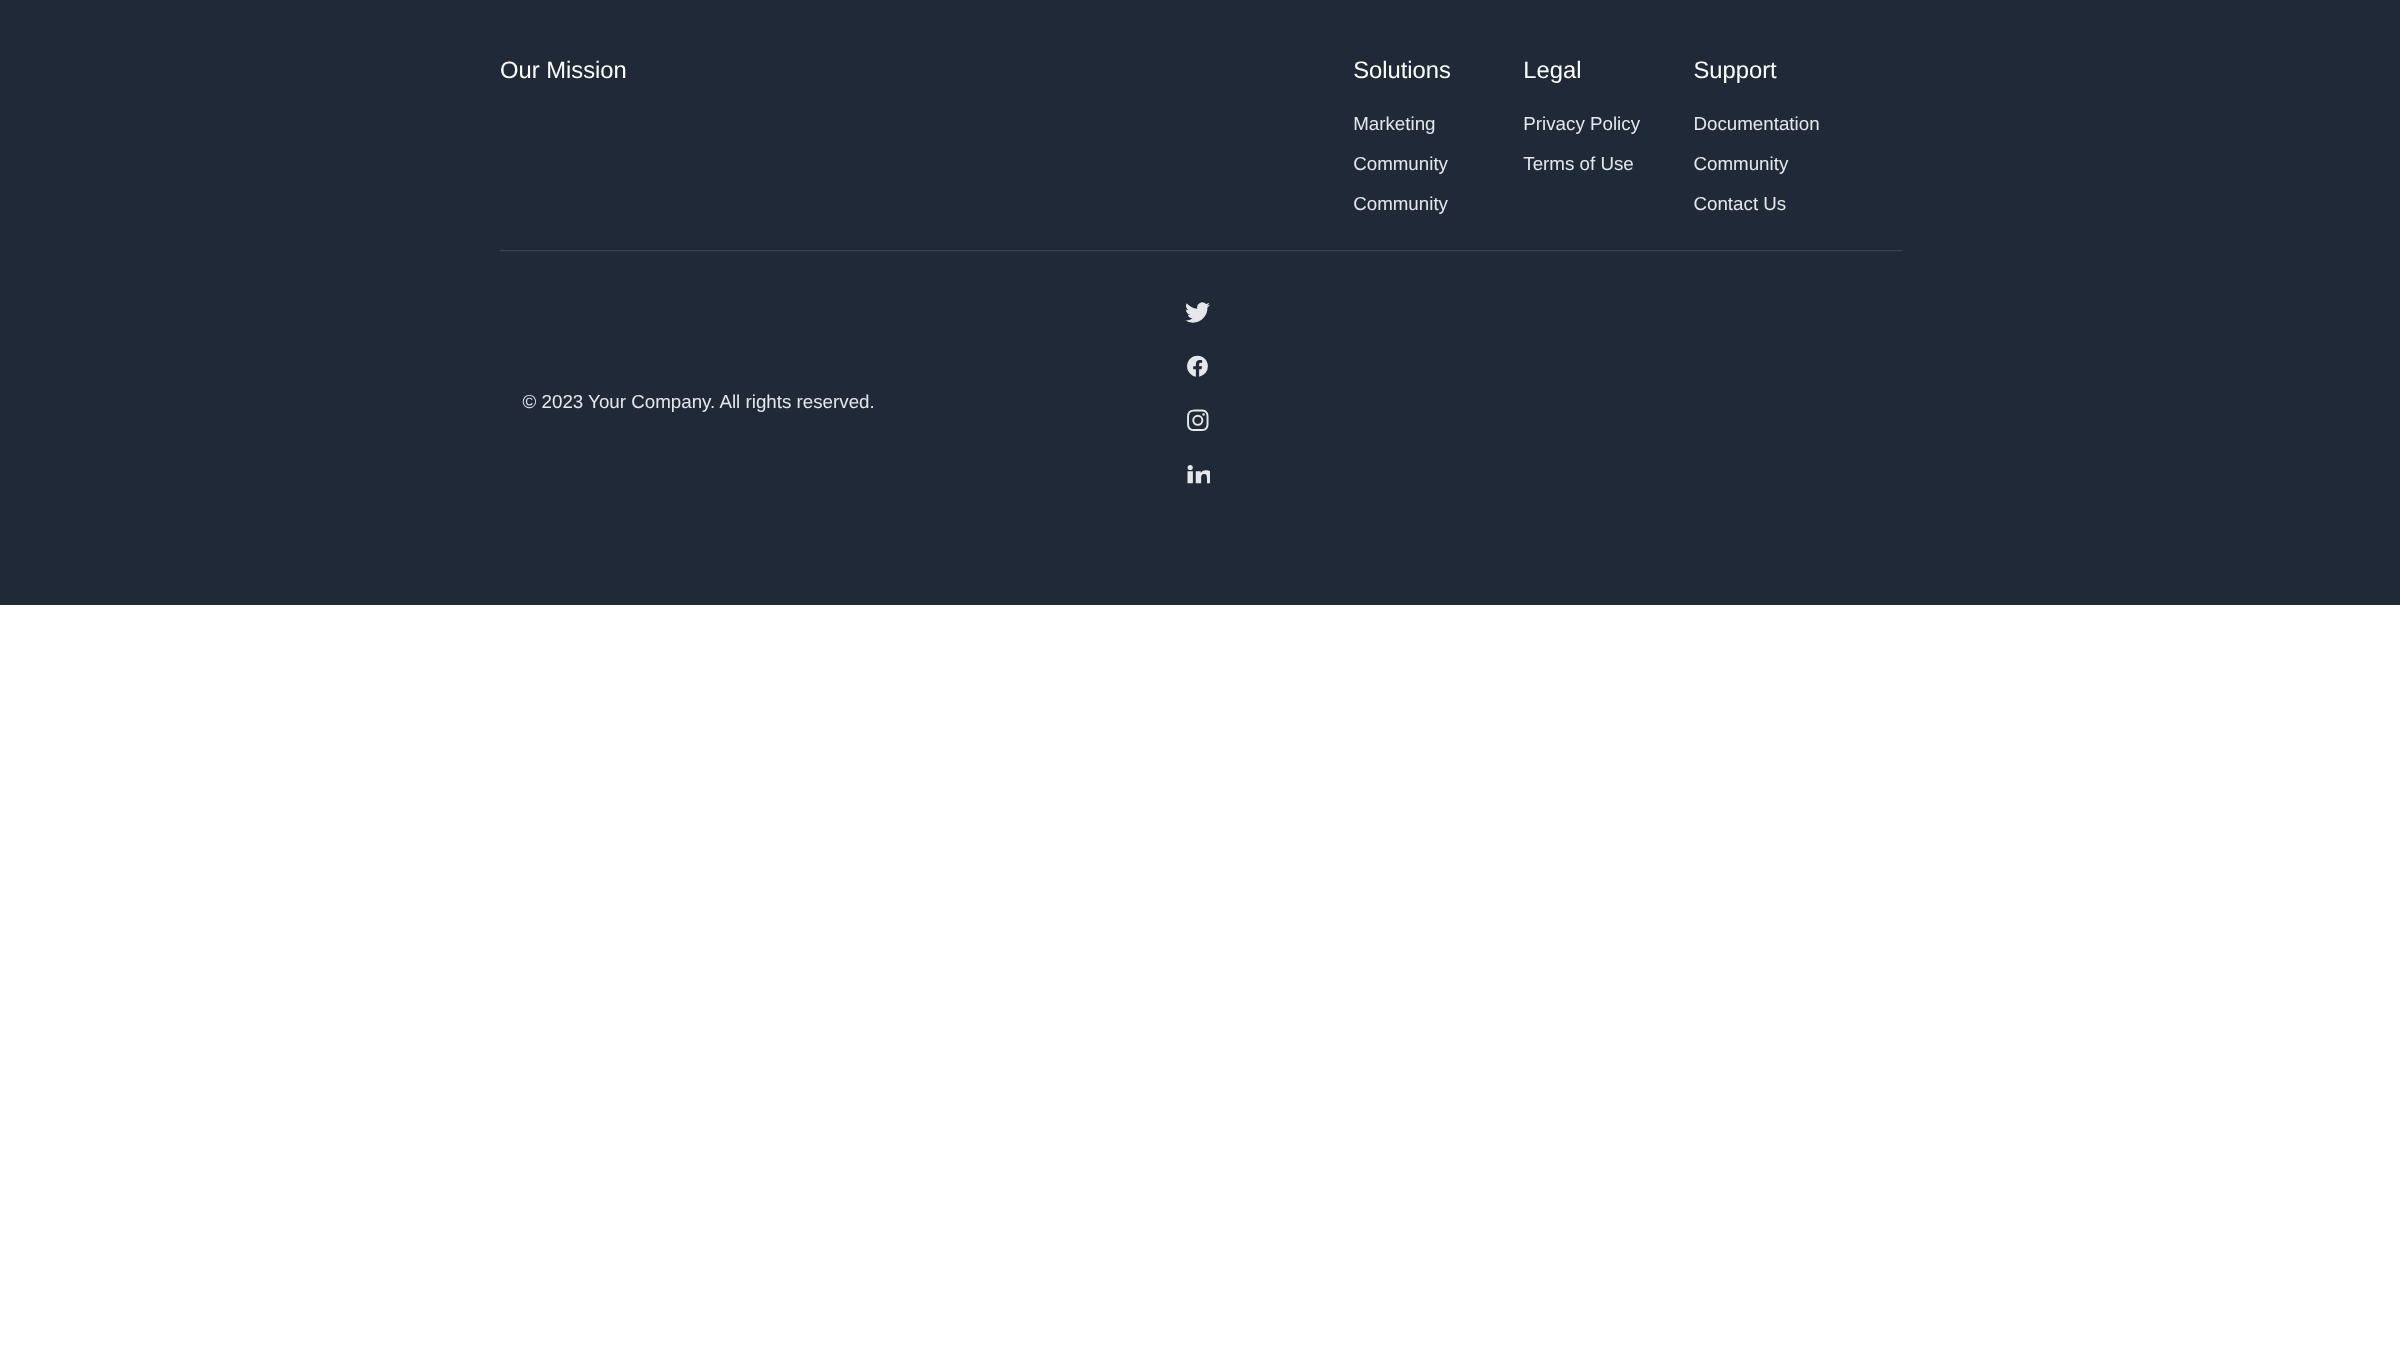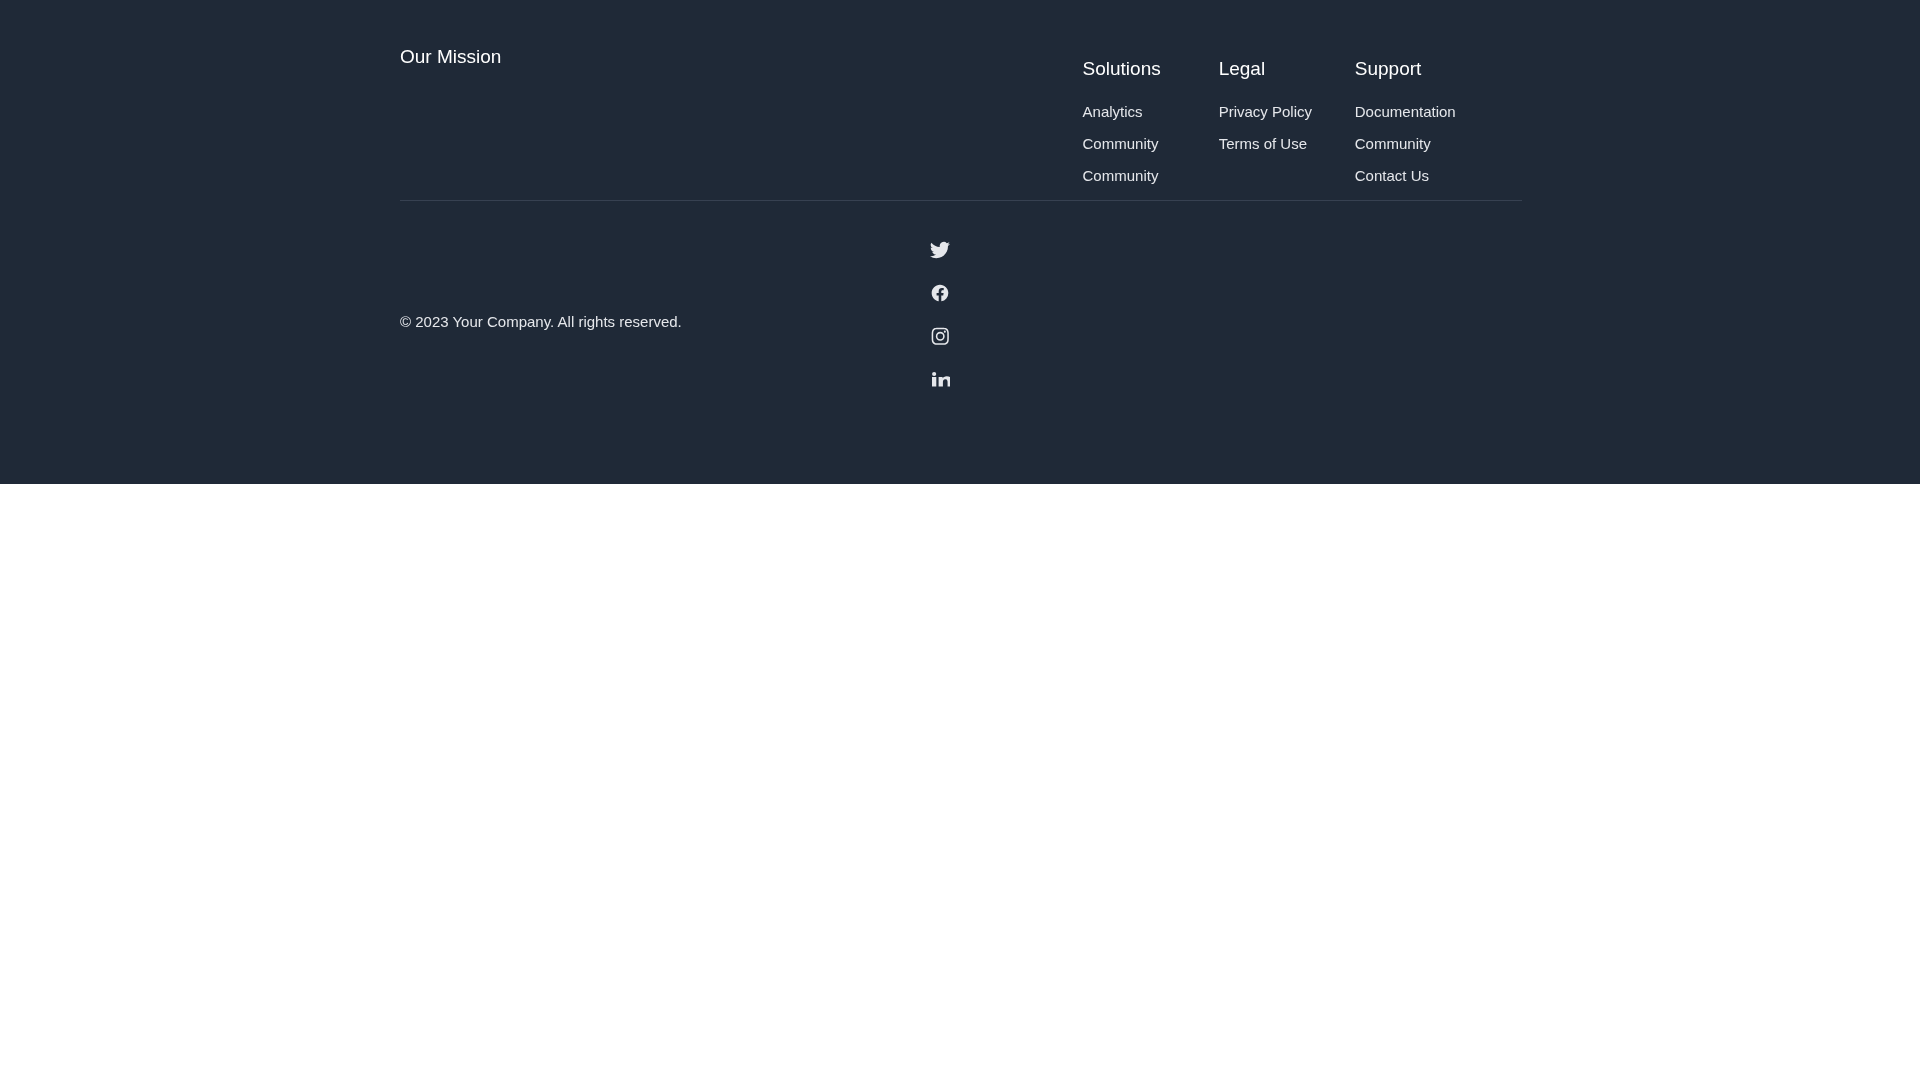--- a/index.html
+++ b/index.html
@@ -54,21 +54,20 @@
   }
   .mission-text {
     font-size: 15px;
     line-height: 24px;
     color: #e5e7eb;
     margin: 0;
     max-width: 320px;
   }
   .link-col {
     width: 140px;
-    margin-top: 12px;
   }
   .link-col.support { width: 172px; }
   .link-col.legal { width: 140px; }
   .col-title {
     font-size: 19px;
     line-height: 24px;
     color: #ffffff;
     font-weight: 400;
     margin: 0 0 15px 0;
   }
@@ -83,21 +82,21 @@
   .divider {
     position: absolute;
     left: 0;
     top: 200px;
     width: 1122px;
     height: 1px;
     background: #374151;
   }
   .bottom {
     position: absolute;
-    left: 0;
+    left: 18px;
     top: 200px;
     width: 1122px;
     height: 284px;
   }
   .social {
     position: absolute;
     left: 530px;
     top: 40px;
     display: flex;
     flex-direction: column;
@@ -130,21 +129,21 @@
     <div class="footer-inner">
 
       <div class="top-row">
 
         <div class="mission">
           <h3 class="mission-title">Our Mission</h3>
         </div>
 
         <div class="link-col solutions">
           <h3 class="col-title">Solutions</h3>
-          <a class="col-link">Analytics</a>
+          <a class="col-link">Marketing</a>
           <a class="col-link">Community</a>
           <a class="col-link">Community</a>
         </div>
 
         <div class="link-col legal">
           <h3 class="col-title">Legal</h3>
           <a class="col-link">Privacy Policy</a>
           <a class="col-link">Terms of Use</a>
         </div>
 

